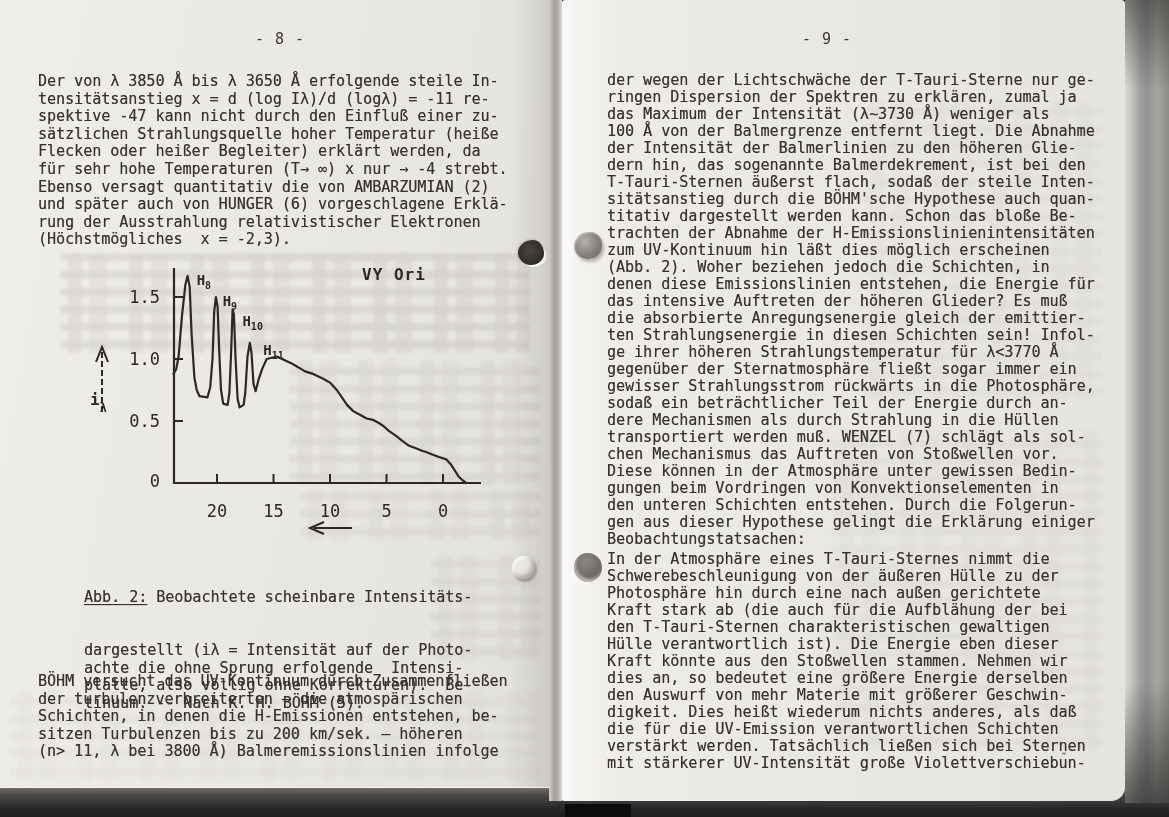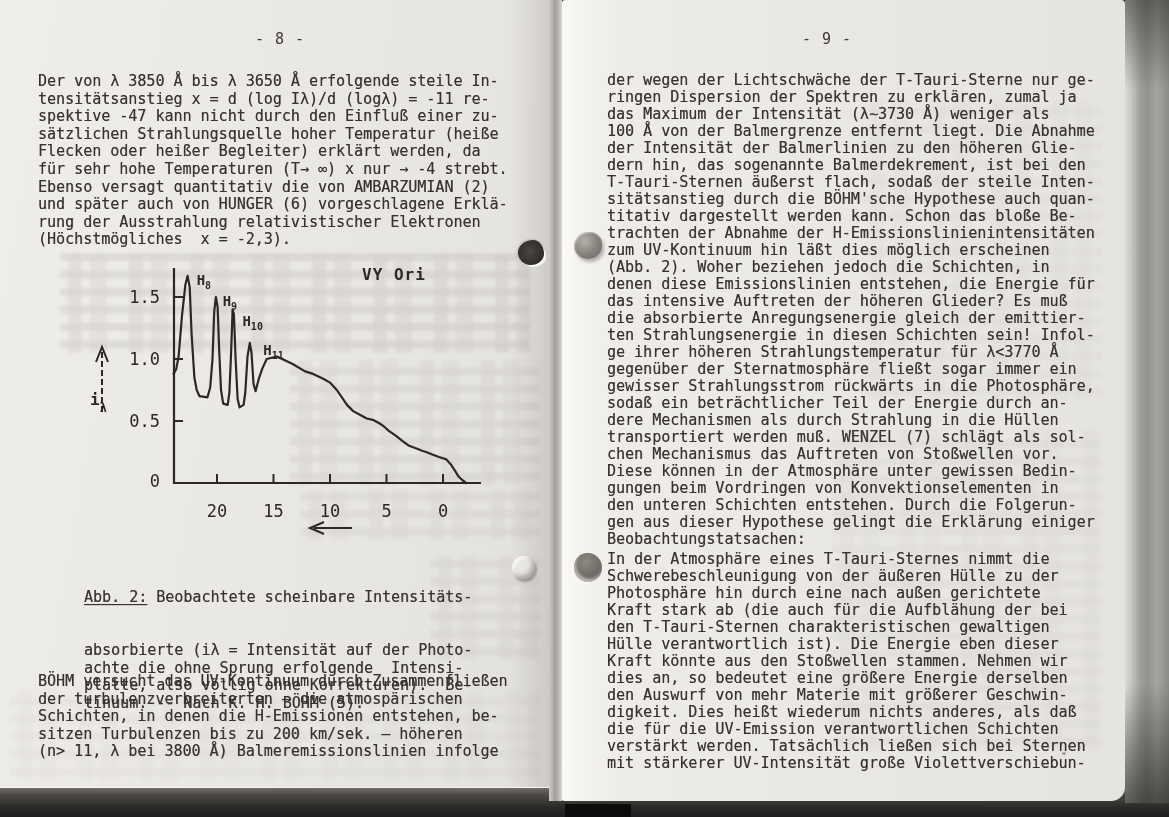--- a/index.html
+++ b/index.html
@@ -119,21 +119,21 @@
           <line x1="102" x2="102" y1="162" y2="102" stroke="#2b2825" stroke-width="2" stroke-dasharray="6 3"></line>
           <path d="M96,112 L102,97 L108,112" fill="none" stroke="#2b2825" stroke-width="2"></path>
           <text x="90" y="155" font-size="16" fill="#2b2825" font-weight="bold">i<tspan dy="7" font-size="12">λ</tspan></text>
           <line x1="352" x2="314" y1="278" y2="278" stroke="#2b2825" stroke-width="2"></line>
           <path d="M324,272 L310,278 L324,284" fill="none" stroke="#2b2825" stroke-width="2"></path>
         </svg>
     </div>
 
     <div class="para lh-left" style="left:84px;top:554px;">
       <div class="line"><span class="cap-label">Abb. 2:</span><span> Beobachtete scheinbare Intensitäts-</span></div>
-      <div><div class="line">absorbierte (iλ = Intensität auf der Photo-</div><div class="line">achte die ohne Sprung erfolgende  Intensi-</div><div class="line">platte, also völlig ohne Korrekturen).  Be-</div><div class="line">tinuum. -- Nach K. H. BÖHM (5).</div></div>
+      <div><div class="line">dargestellt (iλ = Intensität auf der Photo-</div><div class="line">achte die ohne Sprung erfolgende  Intensi-</div><div class="line">platte, also völlig ohne Korrekturen).  Be-</div><div class="line">tinuum. -- Nach K. H. BÖHM (5).</div></div>
     </div>
 
     <div class="para lh-left" style="left:38px;top:673px;"><div class="line">BÖHM versucht das UV-Kontinuum durch Zusammenfließen</div><div class="line">der turbulenzverbreiterten — die atmospärischen</div><div class="line">Schichten, in denen die H-Emissionen entstehen, be-</div><div class="line">sitzen Turbulenzen bis zu 200 km/sek. — höheren</div><div class="line">(n&gt; 11, λ bei 3800 Å) Balmeremissionslinien infolge</div></div>
   </div>
 
   <div class="page page-right">
     <div class="bleed" style="left:300px;top:100px;width:240px;height:300px;opacity:.06;"></div>
     <div class="bleed" style="left:270px;top:430px;width:270px;height:320px;opacity:.07;"></div>
 
     <div class="page-num" style="left:240px;top:30px;">- 9 -</div>

